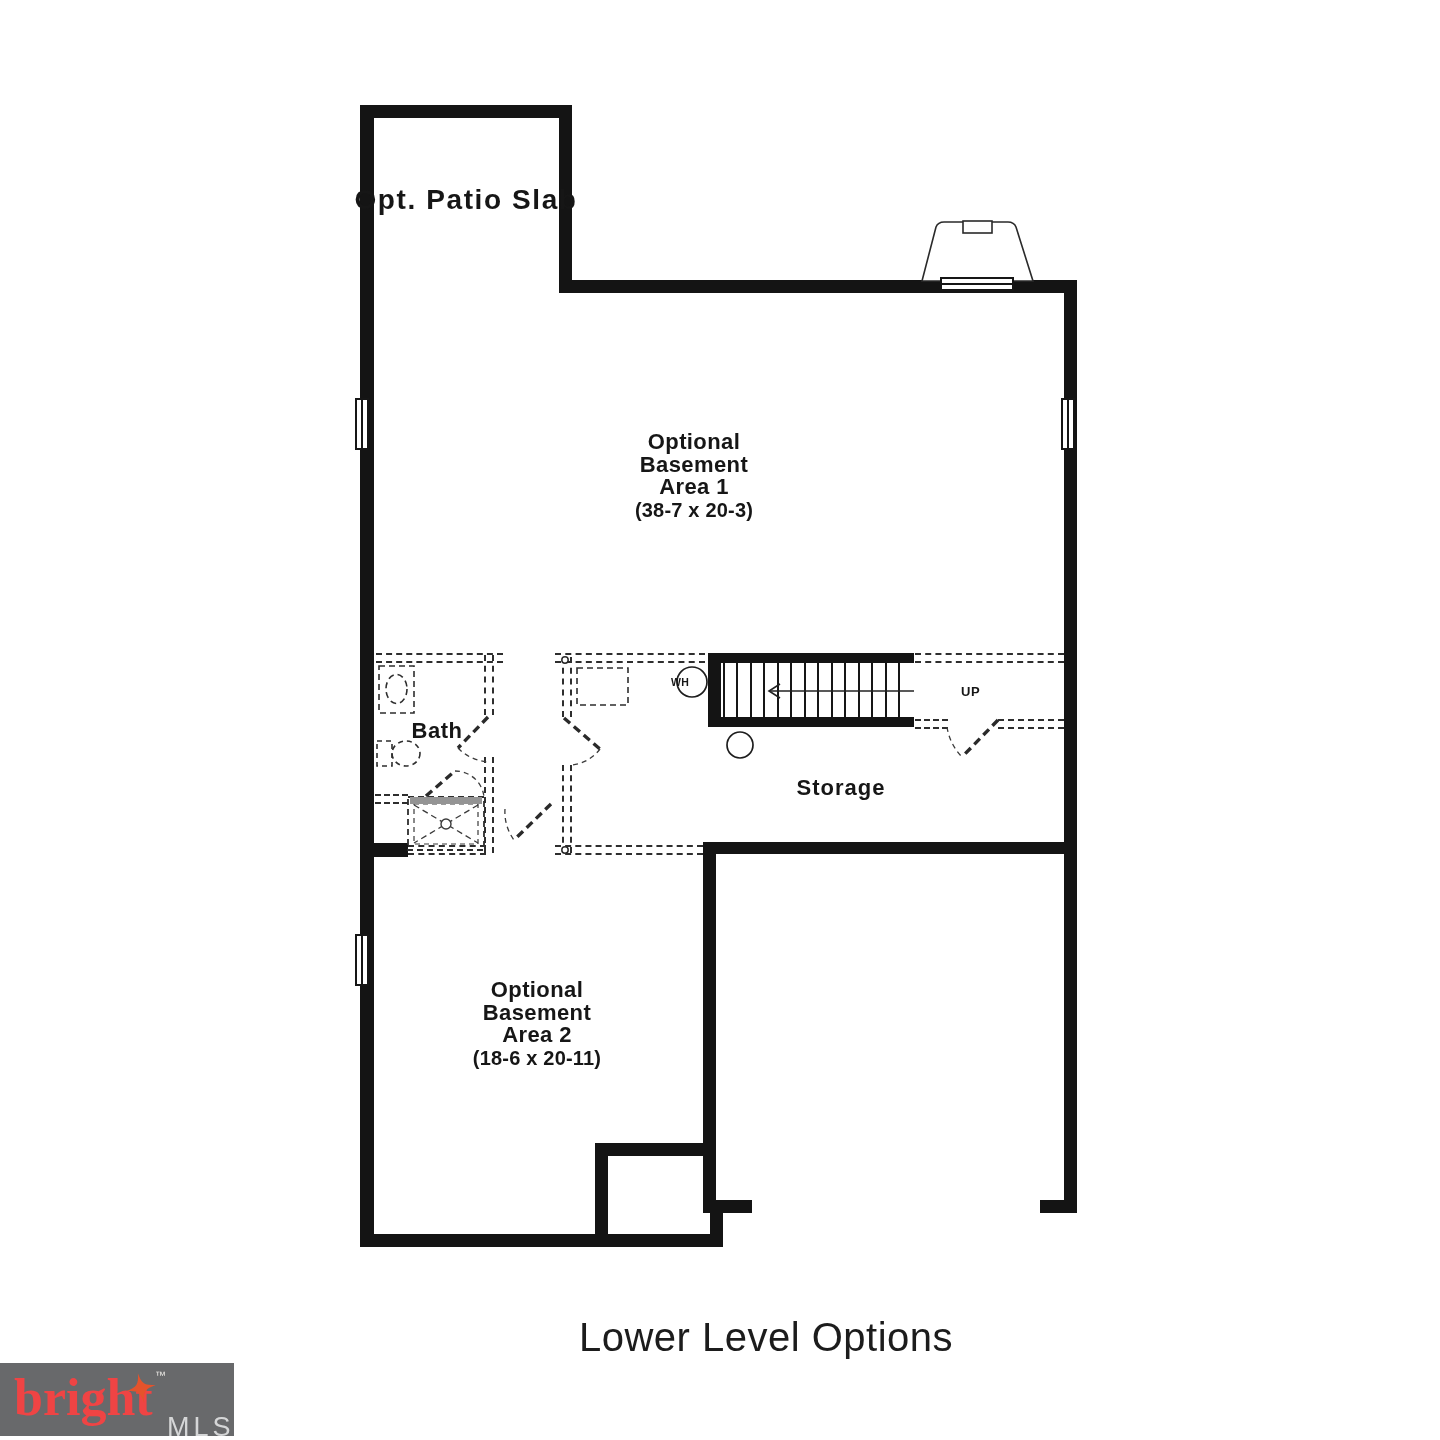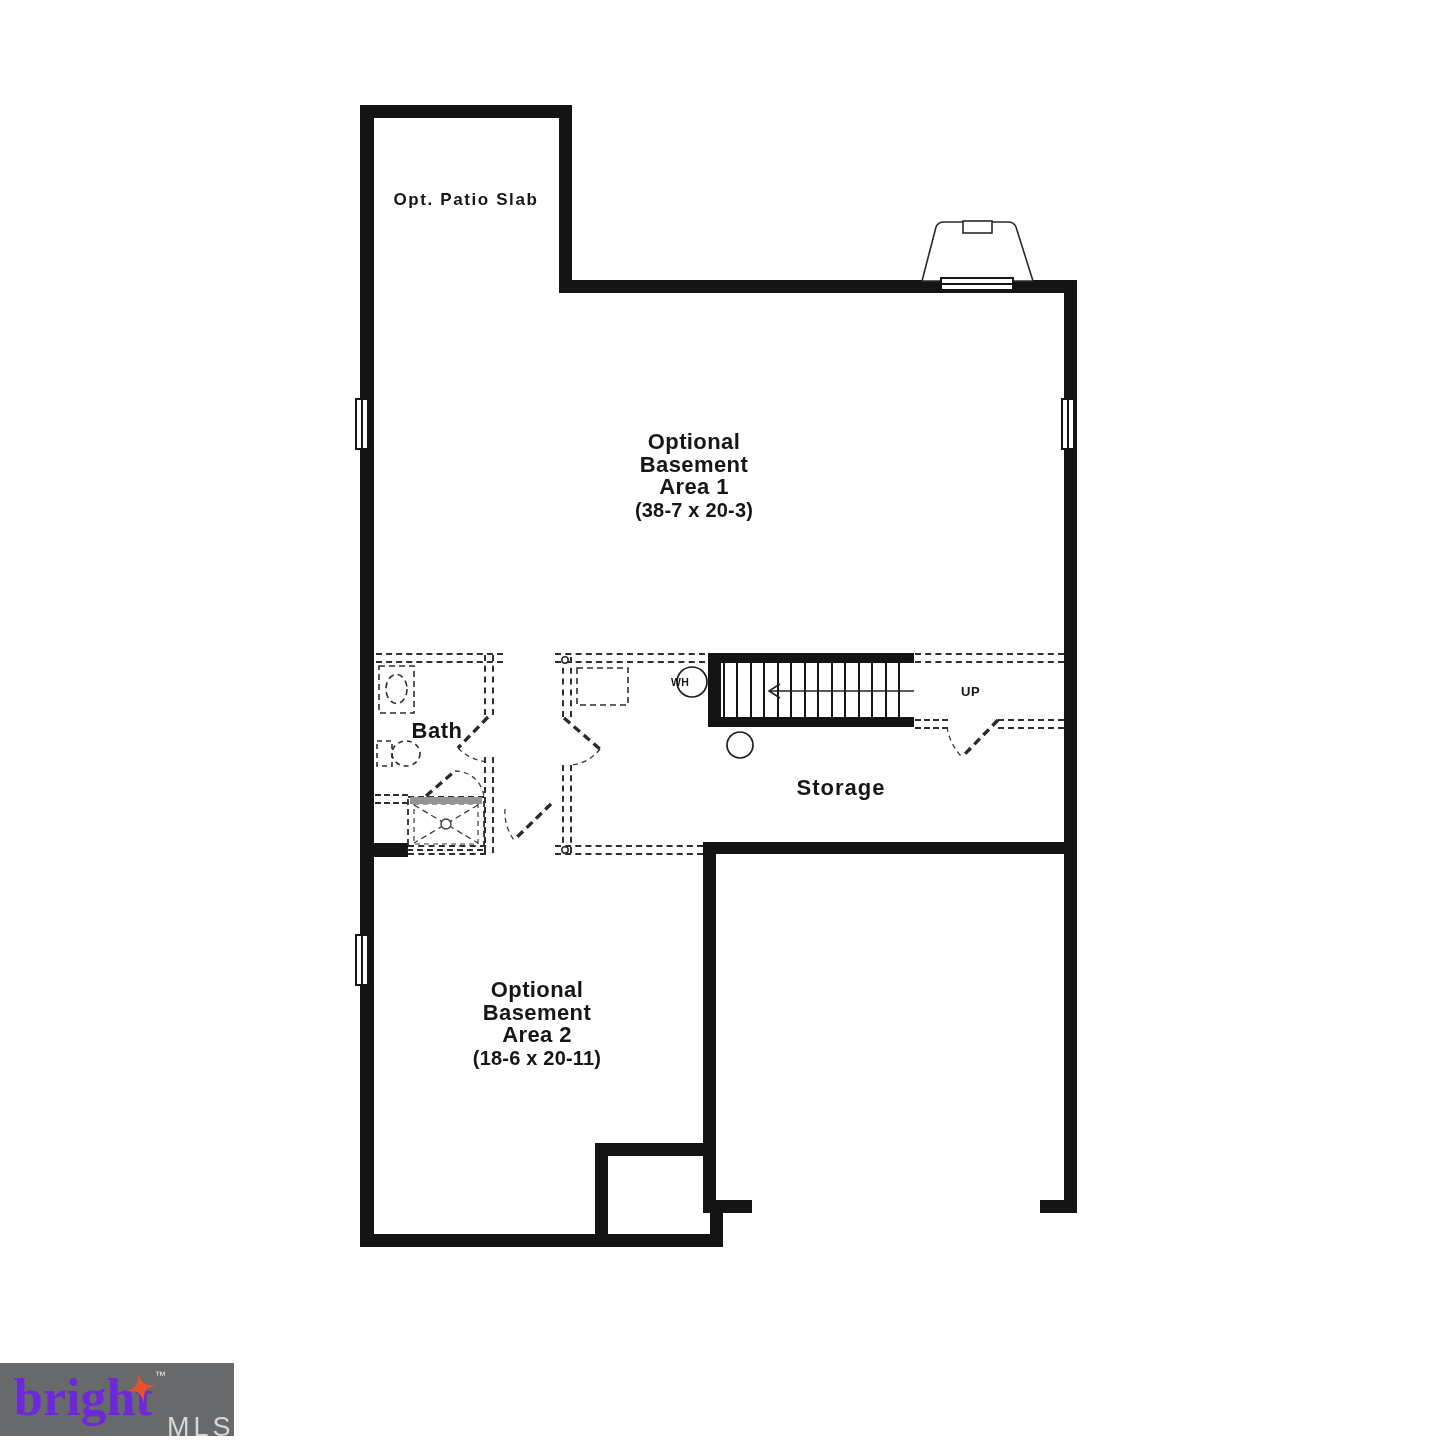--- a/index.html
+++ b/index.html
@@ -16,31 +16,31 @@
   .winh{position:absolute;height:14px;background:#fff;border:2px solid #161616;box-sizing:border-box;z-index:6;}
   .winh::after{content:"";position:absolute;top:50%;left:0;right:0;height:2px;background:#161616;transform:translateY(-50%);}
   .svg-under{position:absolute;left:0;top:0;z-index:1;}
   .wall-layer{z-index:2;}
   .svg-over{position:absolute;left:0;top:0;z-index:5;}
   .lbl{position:absolute;z-index:8;font-weight:700;}
   .room-label{transform:translateX(-50%);text-align:center;}
   .room-label .nm{white-space:pre-line;font-size:22px;line-height:22.5px;letter-spacing:.4px;}
   .room-label .dm{font-size:20px;line-height:22px;letter-spacing:.2px;}
   .center-pt{transform:translate(-50%,-50%);}
-  .patio-lbl{font-size:17px;font-weight:600;letter-spacing:1.6px;white-space:nowrap;}
+  .patio-lbl{font-size:28px;font-weight:600;letter-spacing:1.6px;white-space:nowrap;}
   .bath-lbl{font-size:22px;letter-spacing:.5px;}
   .storage-lbl{font-size:22px;letter-spacing:1px;}
   .up-lbl{font-size:13px;letter-spacing:.5px;transform:translateY(-50%);margin-left:44px;}
   .wh-lbl{font-size:10.5px;letter-spacing:.3px;}
   .title{position:absolute;left:766px;top:1337px;transform:translate(-50%,-50%);
          font-size:40px;font-weight:400;letter-spacing:.5px;color:#1c1c1c;z-index:8;white-space:nowrap;}
   
   .logo-box{position:absolute;left:0;top:1363px;width:234px;height:73px;background:#68696b;z-index:9;}
   .logo-brand{position:absolute;left:14px;top:1372px;font-family:"Liberation Serif",serif;font-weight:700;
-              font-size:52px;line-height:52px;color:#6d28d9;z-index:10;}
+              font-size:52px;line-height:52px;color:#ef4444;z-index:10;}
   .logo-star{position:absolute;left:125px;top:1372px;z-index:11;}
   .logo-tm{position:absolute;left:155px;top:1369px;font-size:11px;color:#f0eeea;z-index:11;}
   .logo-mls{position:absolute;left:167px;top:1392px;font-size:27px;font-weight:400;
             letter-spacing:4px;color:#d5d6d7;z-index:11;margin-top:20px;}
 </style>
 </head>
 <body>
 
 <div class="page">
 
@@ -175,20 +175,21 @@
 
   <div class="lbl wh-lbl center-pt" style="left:680px;top:682px;z-index:8;">WH</div>
 
   <div class="lbl room-label" style="left:537px;top:979px;">
     <div class="nm">Optional
 Basement
 Area 2</div>
     <div class="dm">(18-6 x 20-11)</div>
   </div>
 
+  <div class="title">Lower Level Options</div>
 
   <div class="logo-box"></div>
   <div class="logo-brand">bright</div>
   <svg class="logo-star" width="32" height="32" viewBox="0 0 32 32">
     <path d="M16,1 C17.5,12 20,14.5 31,16 C20,17.5 17.5,20 16,31 C14.5,20 12,17.5 1,16 C12,14.5 14.5,12 16,1 Z" fill="#e4532c" transform="rotate(-12 16 16)"></path>
   </svg>
   <div class="logo-tm">™</div>
   <div class="logo-mls">MLS</div>
 
 </div>

